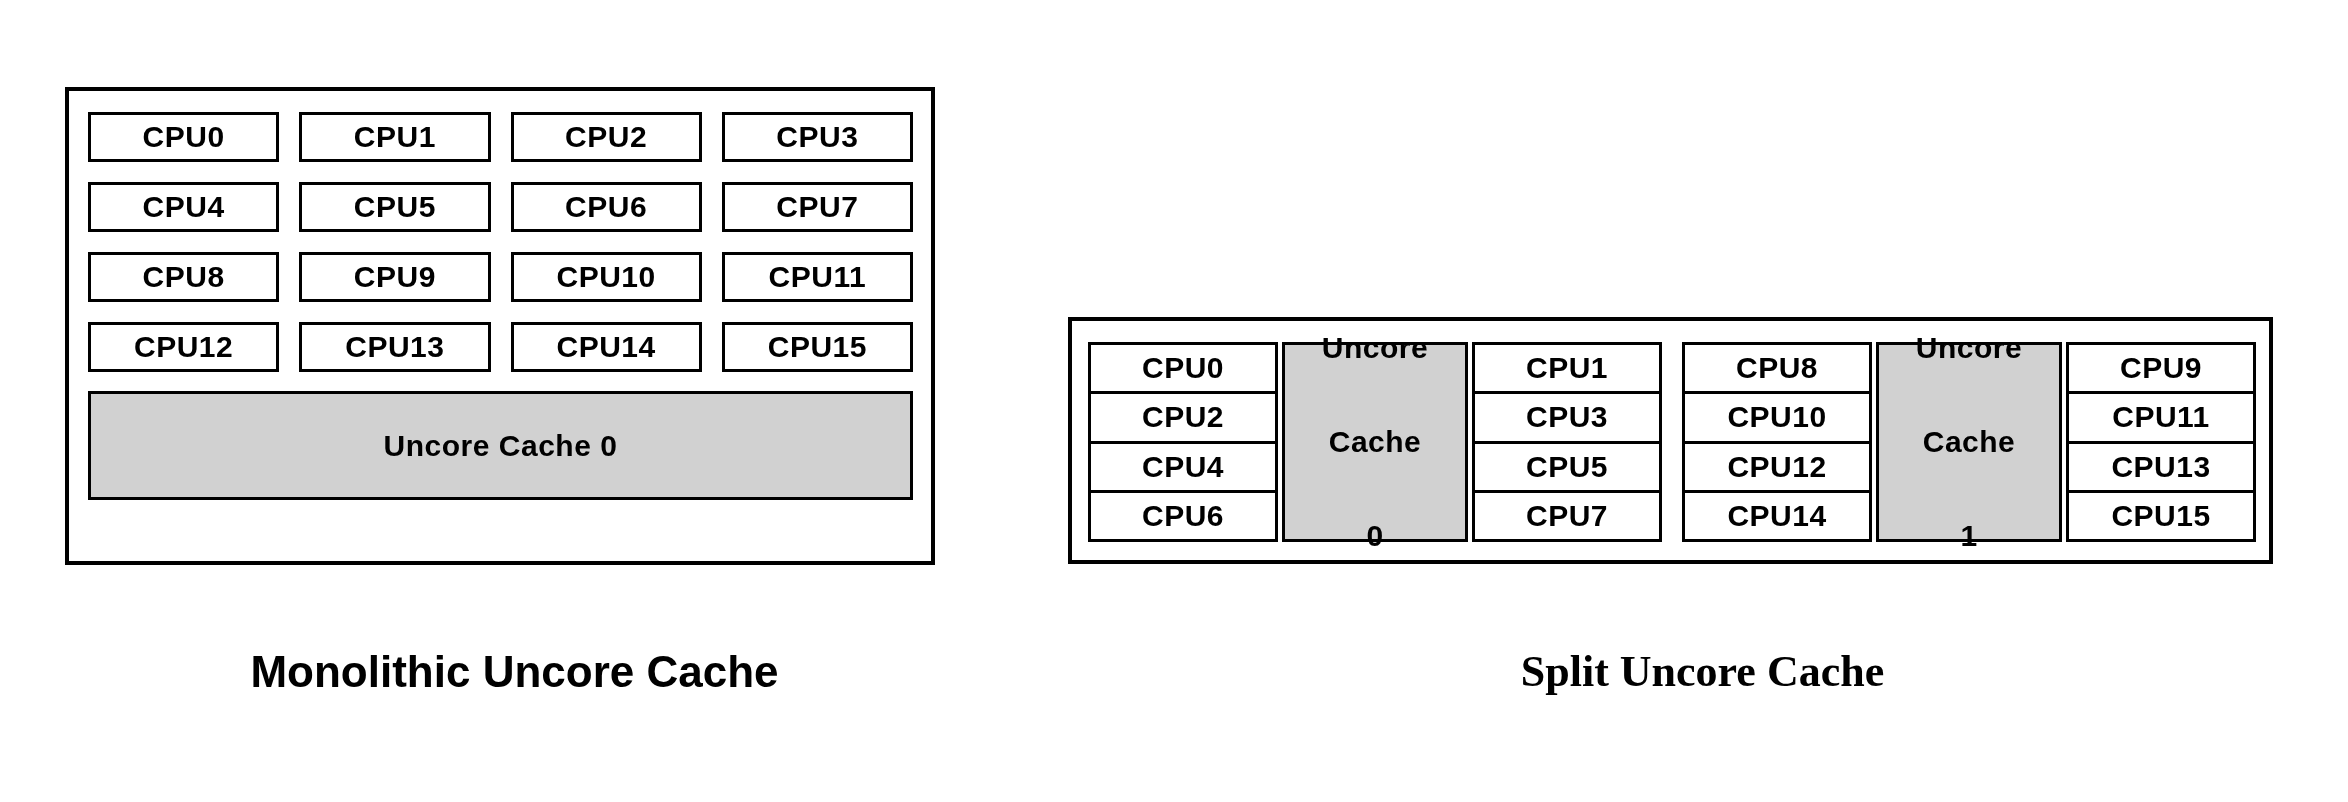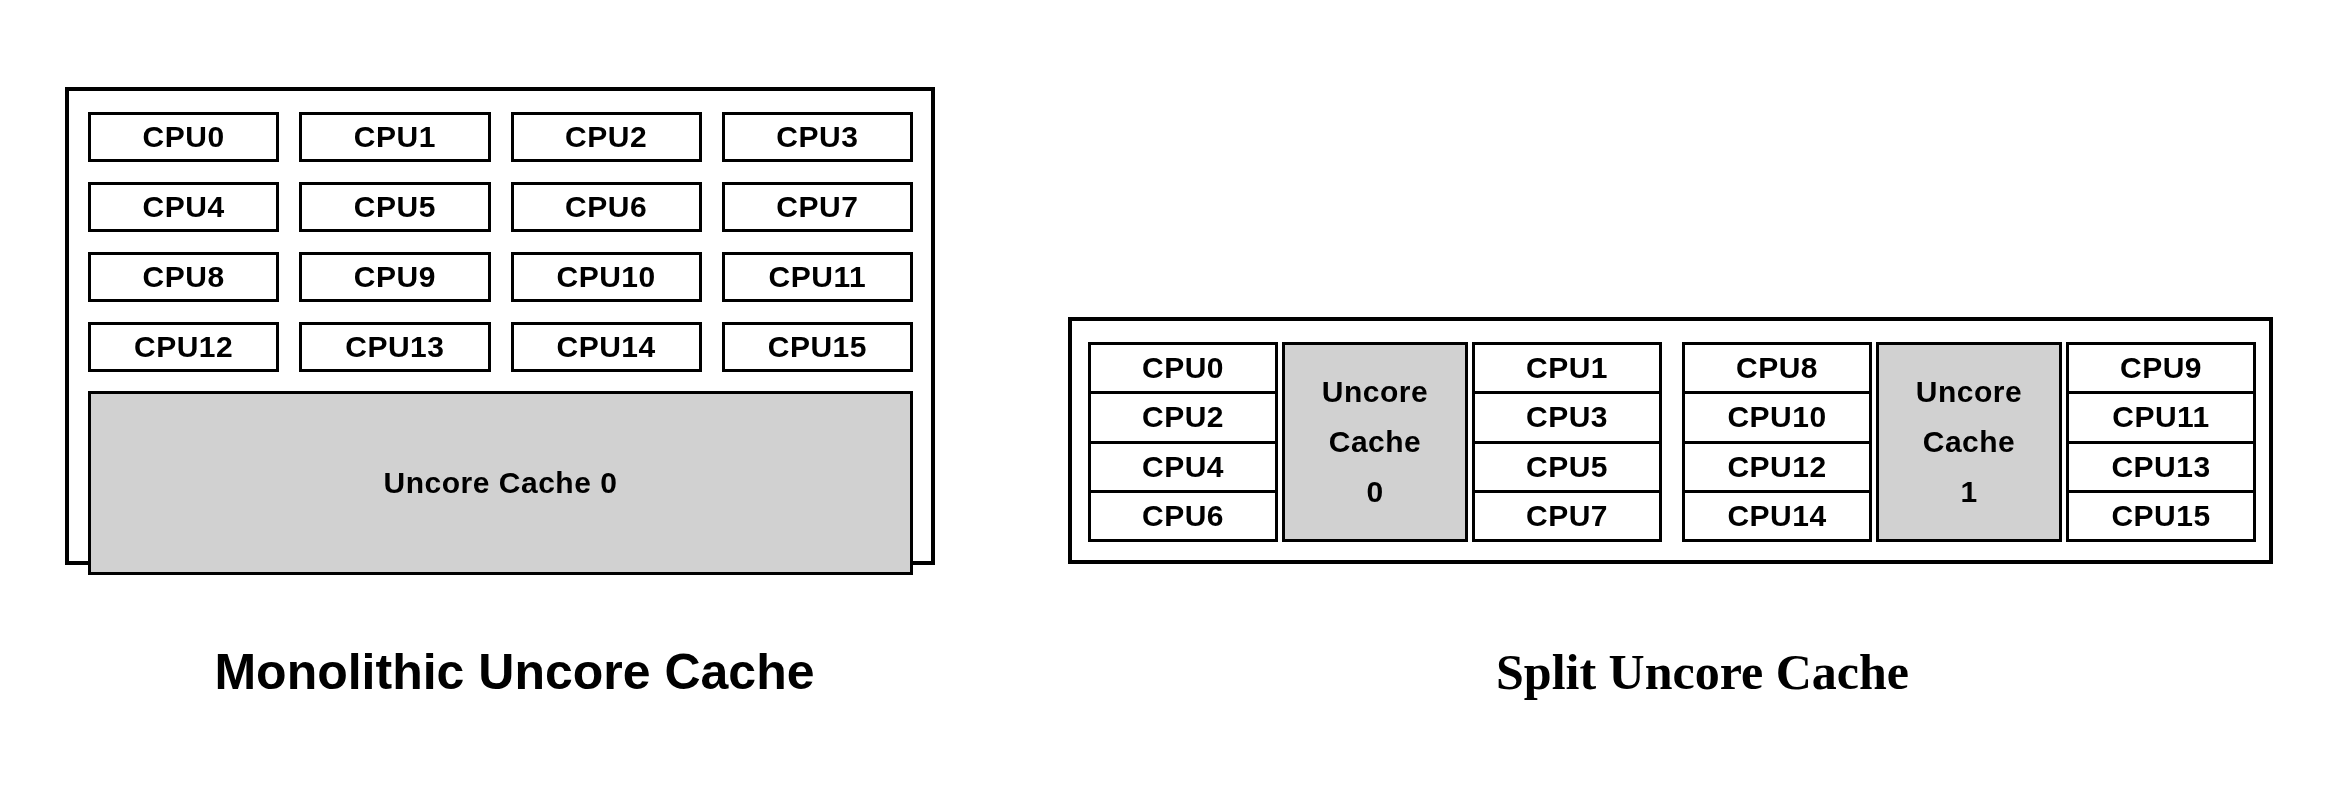--- a/index.html
+++ b/index.html
@@ -39,21 +39,21 @@
     display: flex;
     align-items: center;
     justify-content: center;
     font-weight: 700;
     font-size: 30px;
     letter-spacing: 0.5px;
     background: #ffffff;
   }
   .uncore-wide {
     margin-top: 19px;
-    height: 184px;
+    height: 109px;
     border: 3px solid var(--line, #000000);
     box-sizing: border-box;
     background: var(--cache-fill, #d1d1d1);
     display: flex;
     align-items: center;
     justify-content: center;
     font-weight: 700;
     font-size: 30px;
     letter-spacing: 0.5px;
   }
@@ -97,27 +97,28 @@
     background: var(--cache-fill, #d1d1d1);
     display: flex;
     flex-direction: column;
     align-items: center;
     justify-content: center;
     font-weight: 700;
     font-size: 30px;
     line-height: 50px;
     letter-spacing: 0.5px;
     text-align: center;
+    gap: 44px;
   }
   .caption {
     position: absolute;
     top: 646px;
     text-align: center;
     font-weight: 700;
-    font-size: 50px;
+    font-size: 44px;
     line-height: 52px;
   }
   #caption-mono { left: 82px; width: 865px; }
   #caption-split { left: 1100px; width: 1205px; font-family: Liberation Serif, serif; }
 </style>
 </head>
 <body style="--cache-fill: #d1d1d1; --line: #000000; --bg: #ffffff; --ink: #000000;">
 
 <div class="box-outer" id="mono-box">
   <div class="cpu-grid">

